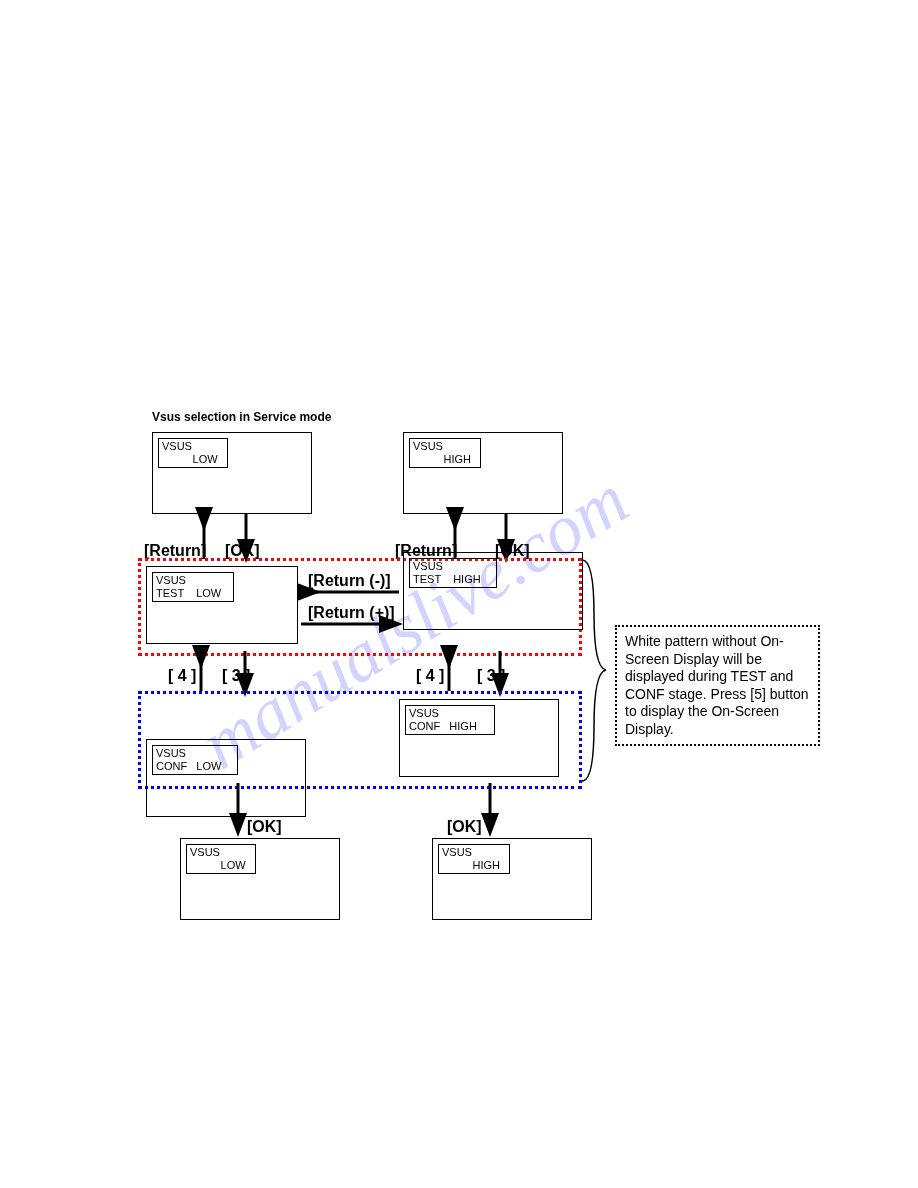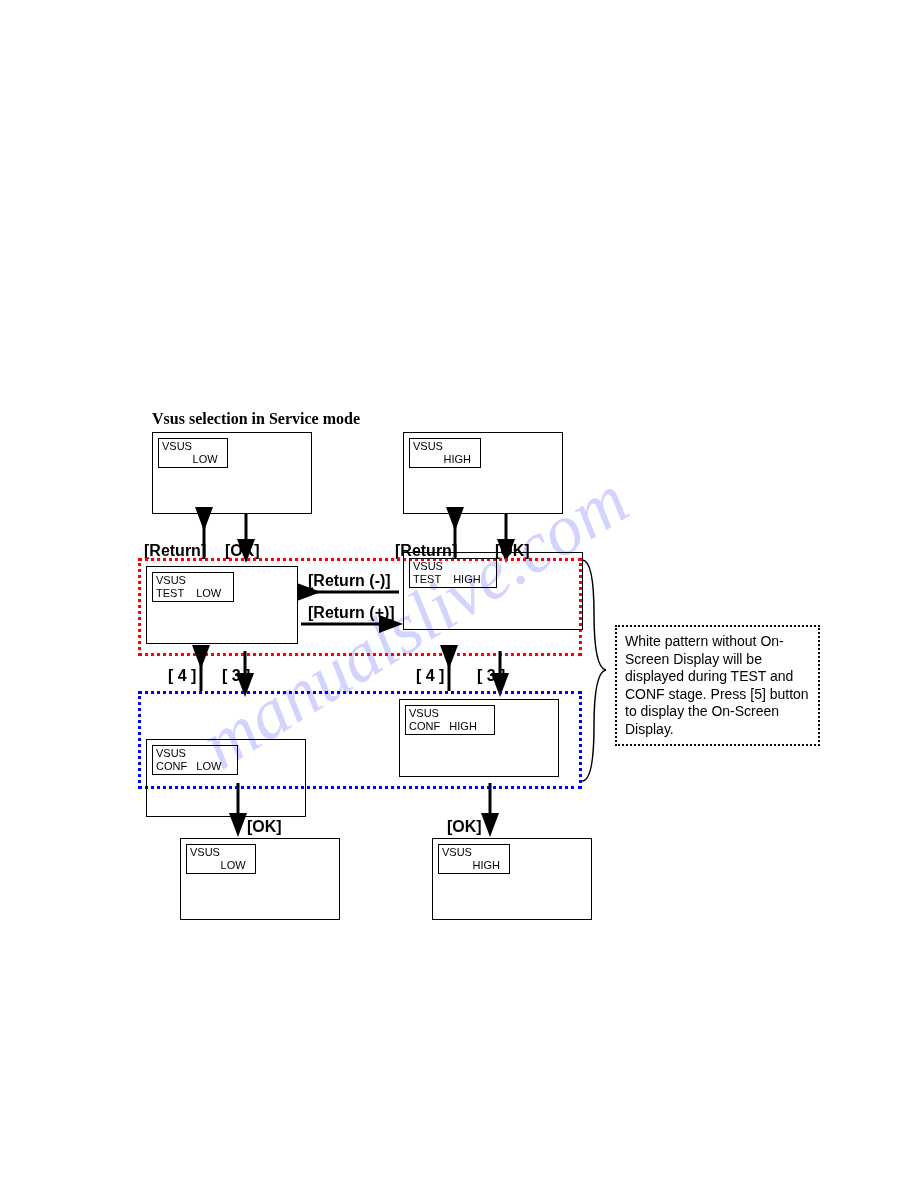--- a/index.html
+++ b/index.html
@@ -24,22 +24,21 @@
     color: #b0b0ff;
     opacity: 0.55;
     transform: rotate(-32deg);
     pointer-events: none;
     user-select: none;
     white-space: nowrap;
   }
   .title {
     position: absolute;
     font-weight: bold;
-    font-size: 16px;
-    font-family: Liberation Serif, serif;
+    font-size: 12px;
   }
   .screen {
     position: absolute;
     border: 1px solid #000;
     background: transparent;
   }
   .osd {
     position: absolute;
     border: 1px solid #000;
     padding: 1px 3px;

